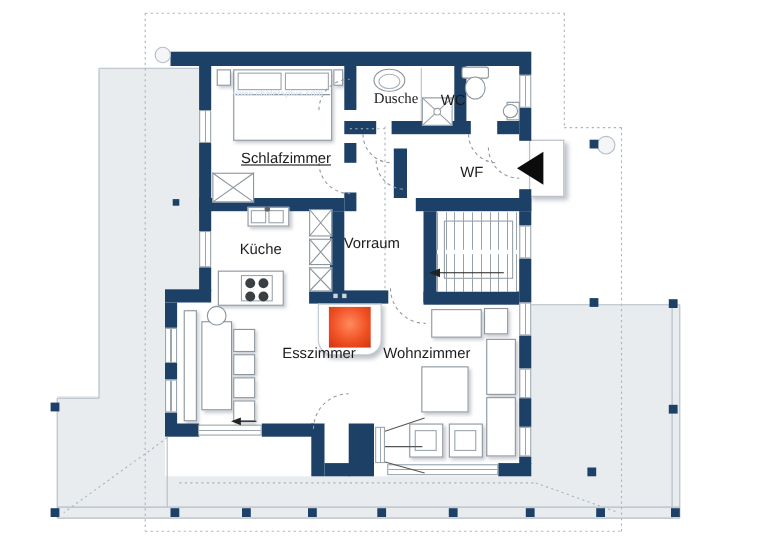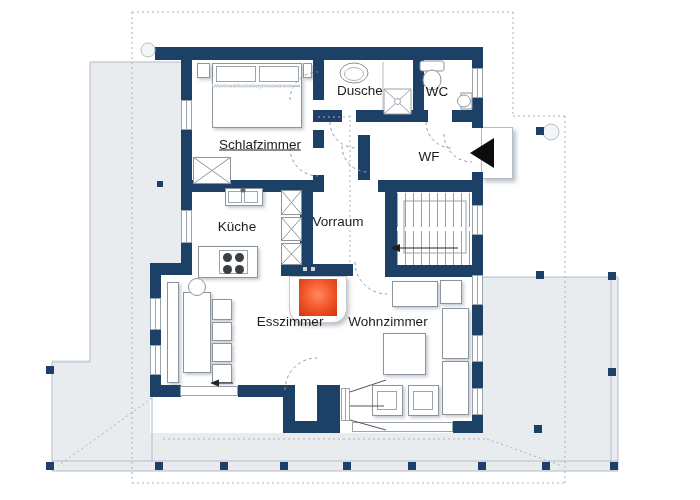--- a/index.html
+++ b/index.html
@@ -252,20 +252,20 @@
       <path d="M281 190 L302 215 M302 190 L281 215"></path>
       <path d="M281 217 L302 241 M302 217 L281 241"></path>
       <path d="M281 243 L302 265 M302 243 L281 265"></path>
     </g>
 
     <polygon points="470,153 494,138 494,168" fill="var(--entrance-marker,#0c0c0c)"></polygon>
   </svg>
 
   <div class="watermark" style="left:253px;top:53px;margin-top:32px;">www.chaletsplus.com</div>
   <div class="label" style="left:260px;top:144px;text-decoration:underline;">Schlafzimmer</div>
-  <div class="label" style="left:360px;top:90px;">Dusche</div>
-  <div class="label" style="left:437px;top:91px;">WC</div>
+  <div class="label" style="left:360px;top:90px;font-family:Liberation Serif, serif;">Dusche</div>
+  <div class="label" style="left:412px;top:91px;">WC</div>
   <div class="label" style="left:429px;top:156px;">WF</div>
   <div class="label" style="left:237px;top:226px;">Küche</div>
   <div class="label" style="left:338px;top:221px;">Vorraum</div>
   <div class="label" style="left:290px;top:321px;">Esszimmer</div>
   <div class="label" style="left:388px;top:321px;">Wohnzimmer</div>
 </div>
 
 </body></html>

